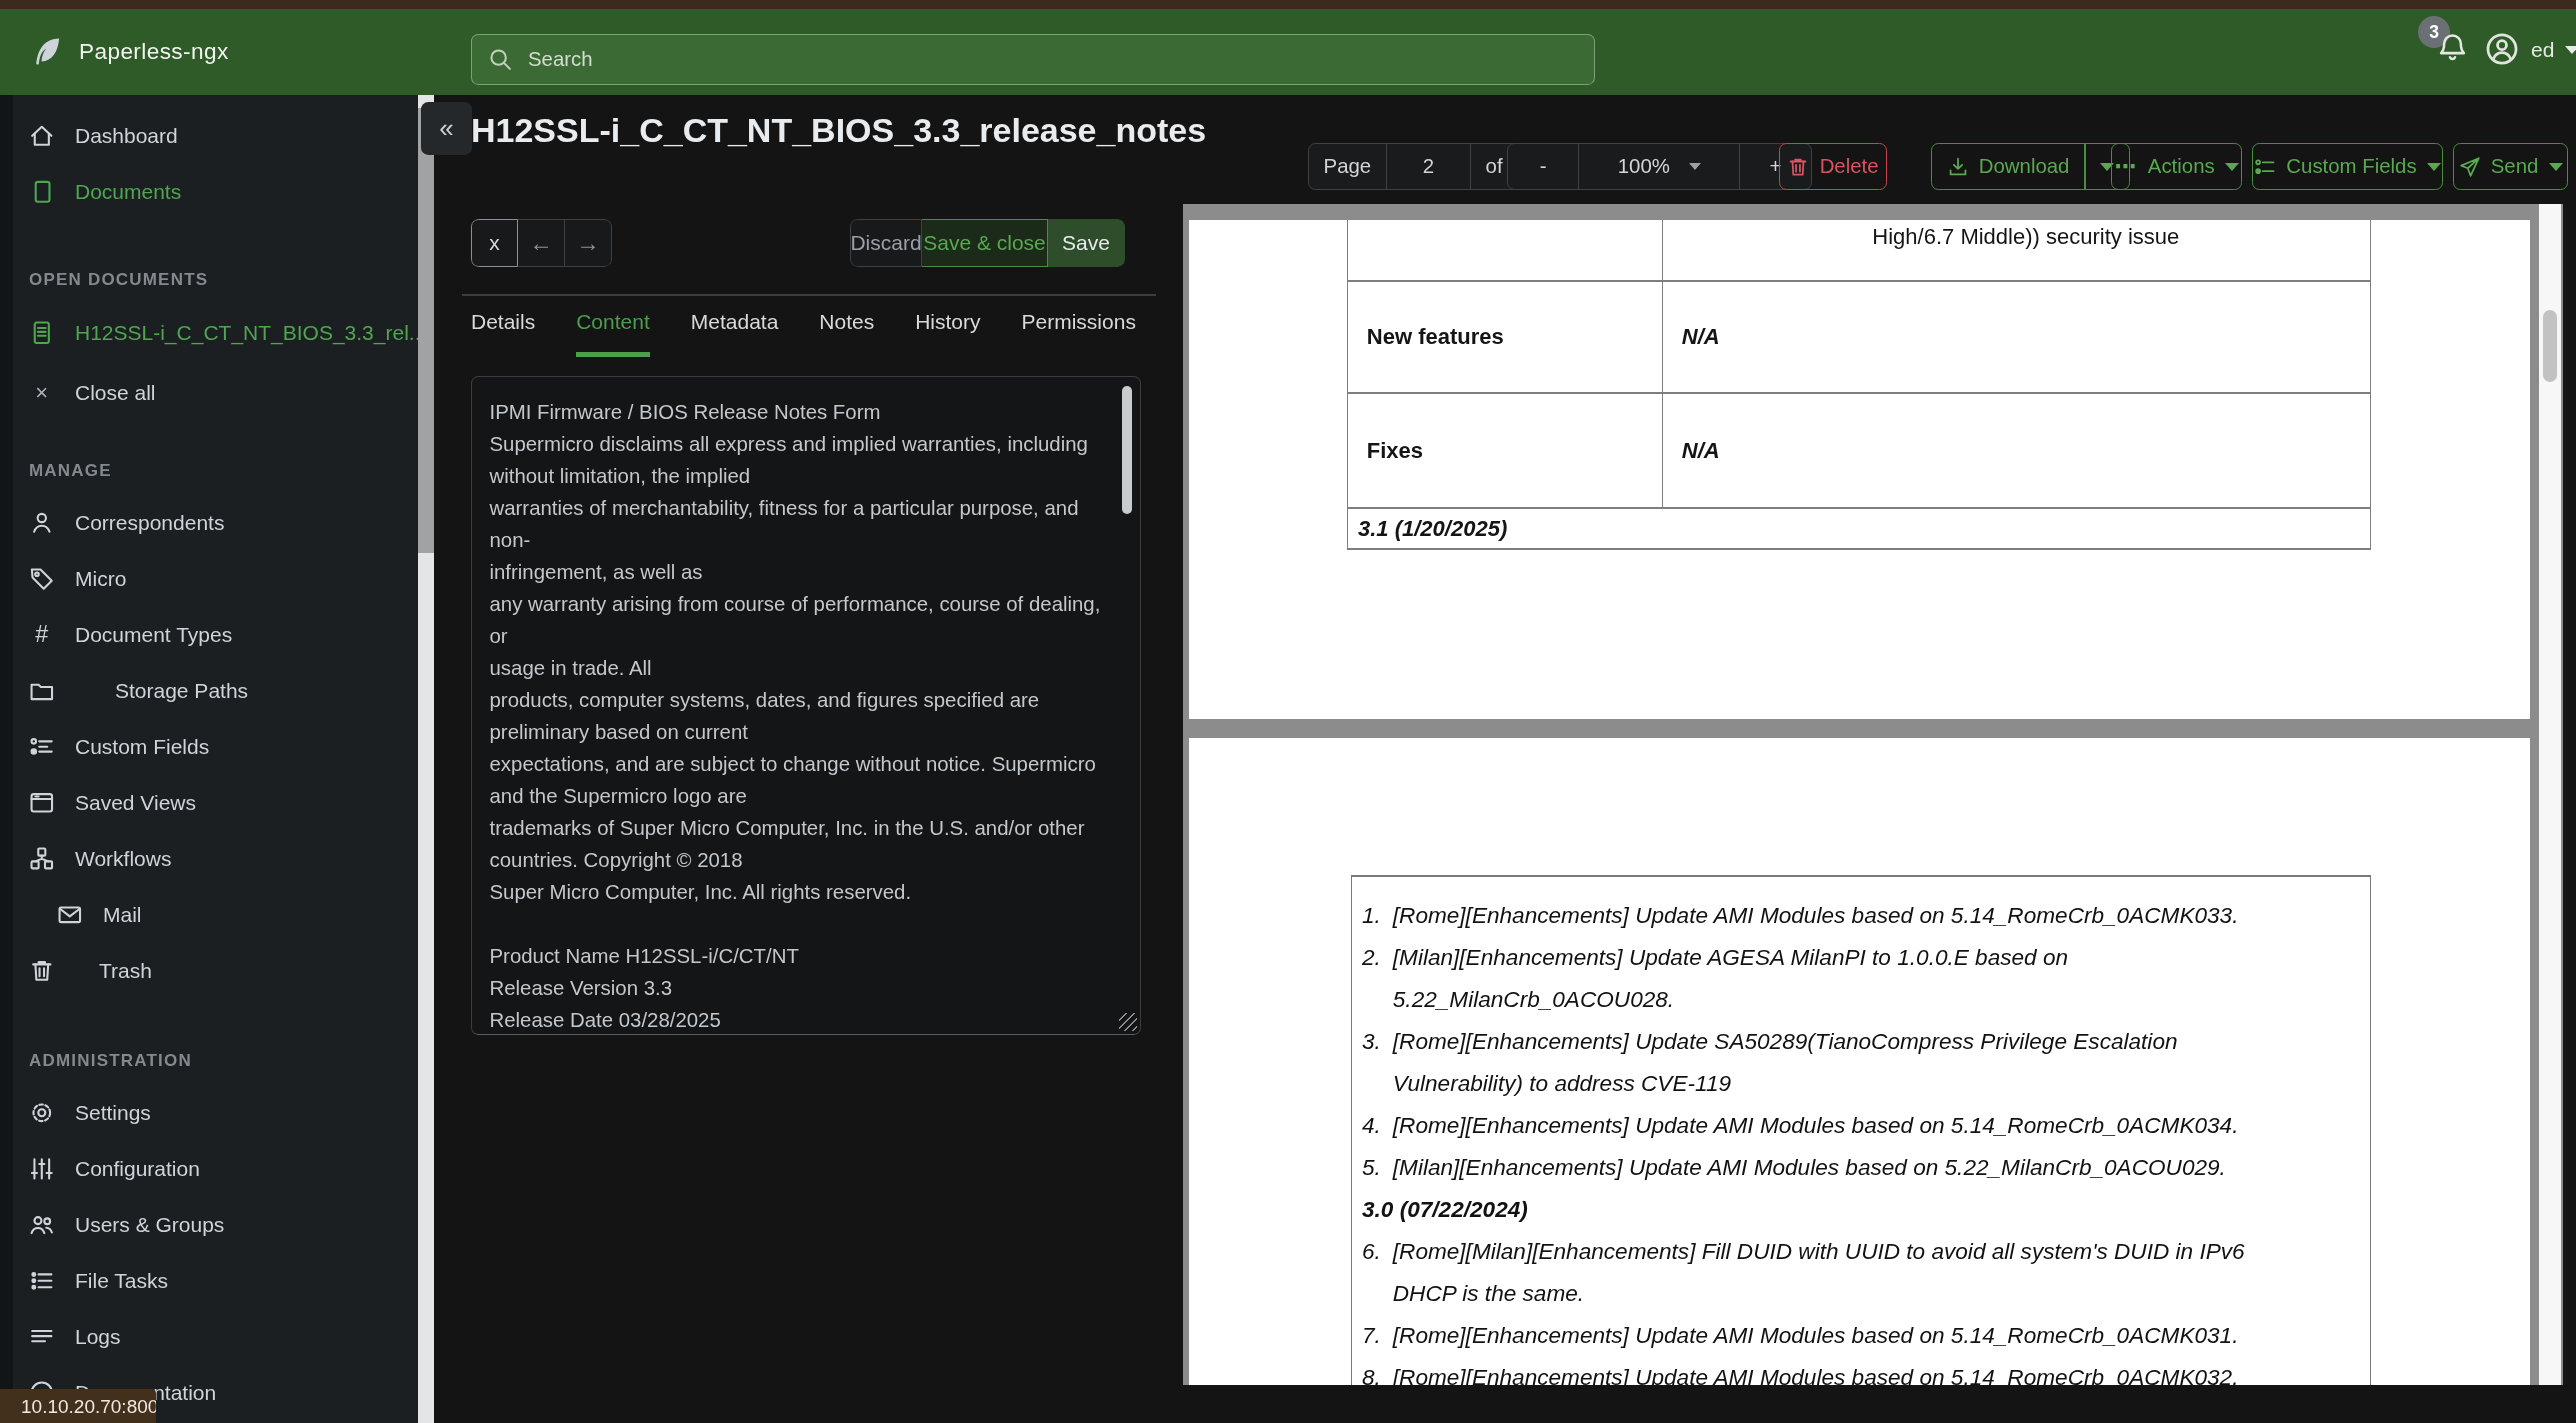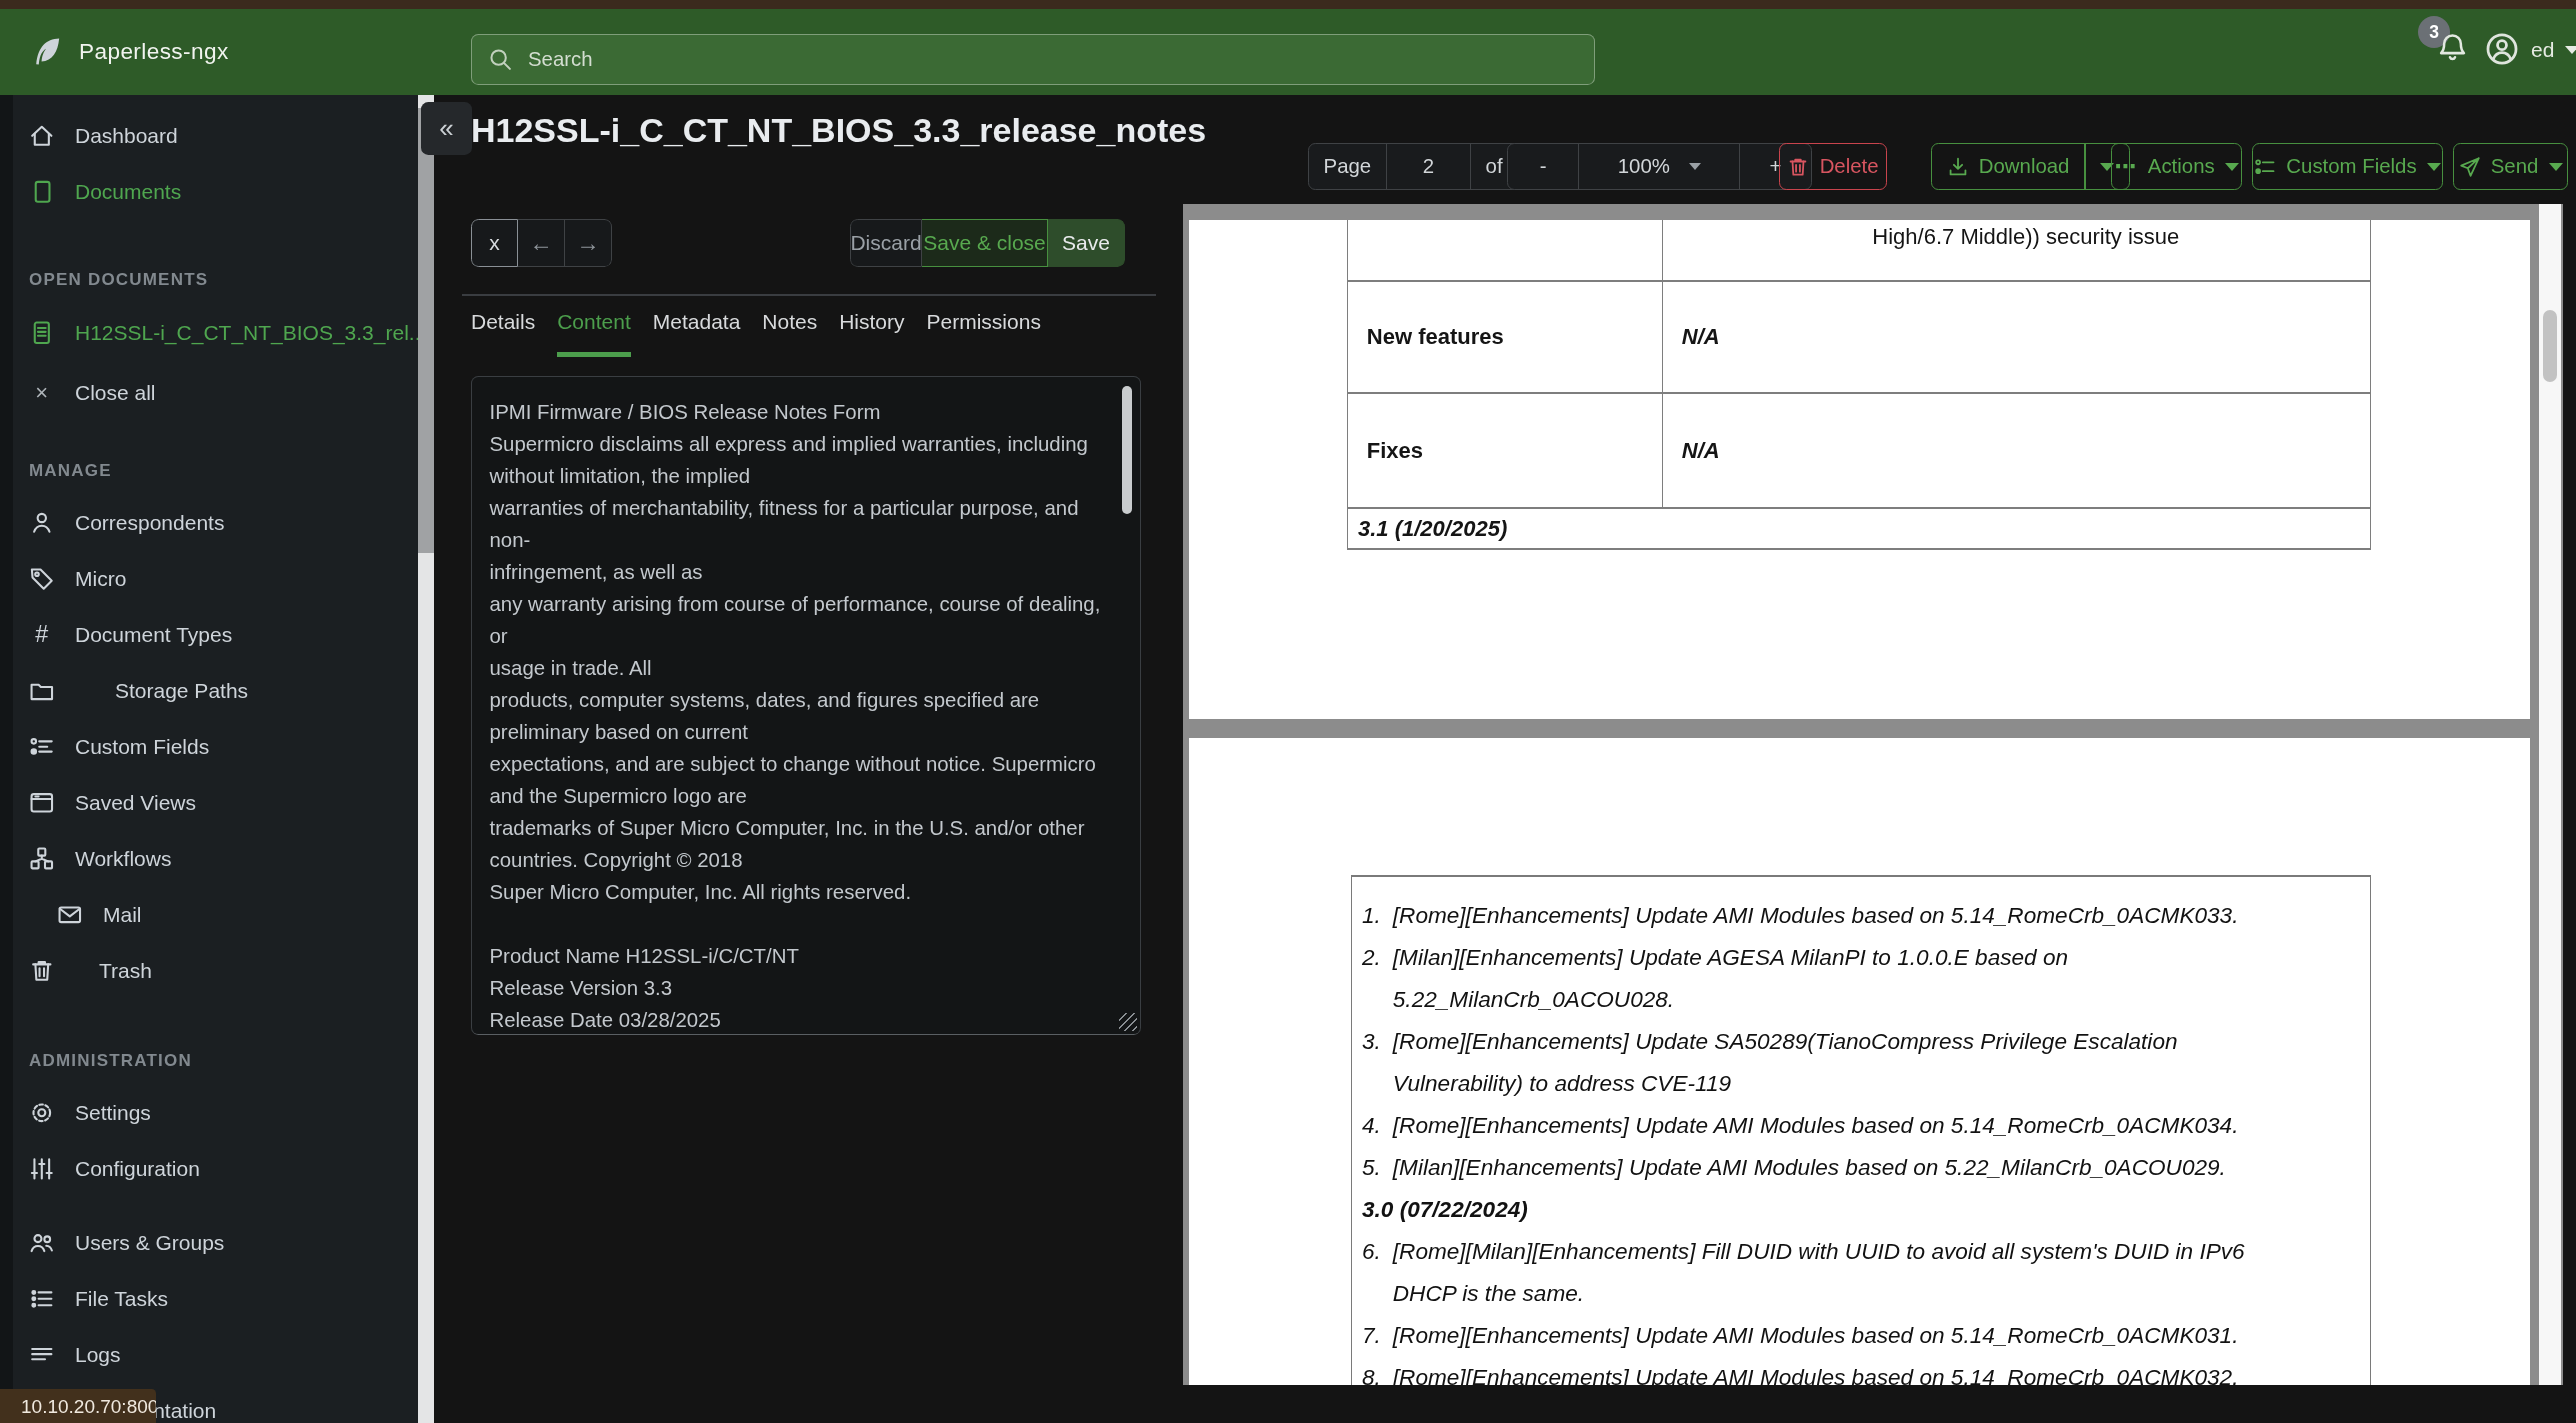--- a/index.html
+++ b/index.html
@@ -77,21 +77,21 @@
              border:1.5px solid #3f4245;background:#17191b;}
   .edit-cell + .edit-cell{border-left:none;}
   .cell-x{width:47px;border-color:#8a9096;color:#d6dade;border-radius:7.3px 0 0 7.3px;z-index:2;}
   .cell-arrow{width:47px;color:#8f959b;font-size:23.4px;}
   .cell-arrow:last-child{border-radius:0 7.3px 7.3px 0;}
   .cell-discard{width:72px;color:#9aa0a6;border-radius:7.3px 0 0 7.3px;}
   .cell-savec{width:126px;color:#58a94f;border:1.5px solid #47903f;background:#1c2a1a;}
   .cell-save{width:77px;color:#e8eaec;background:#2e4d2b;border:1.5px solid #2e4d2b;border-radius:0 7.3px 7.3px 0;}
 
   .pane-divider{left:462px;top:294px;width:694px;height:1.5px;background:#3a3d41;}
-  .tabs{left:471px;top:310px;display:flex;gap:22px;font-size:21px;color:#d8dadc;}
+  .tabs{left:471px;top:310px;display:flex;gap:41px;font-size:21px;color:#d8dadc;}
   .tab{padding-bottom:17.5px;cursor:pointer;}
   .tab.active{color:#4c9e4c;border-bottom:5.1px solid #4c9e4c;}
 
   
   .content-area{left:471px;top:376px;width:670px;height:659px;}
   .content-area textarea{width:100%;height:100%;box-sizing:border-box;background:#131516;color:#c3c8cd;
       border:1.5px solid #3a3e42;border-bottom-color:#5a5f63;border-radius:7.3px;resize:none;outline:none;
       font-family:"Liberation Sans","DejaVu Sans",sans-serif;font-size:20.4px;line-height:32px;
       padding:19px 29px 14.6px 17.5px;overflow:hidden;}
   .ta-thumb{left:1122px;top:386px;width:9.5px;height:128px;background:#c9ccce;border-radius:5.1px;z-index:3;}
@@ -272,21 +272,21 @@
         </svg>
       <span class="lbl">Settings</span>
     </div>
     <div class="nav-item" style="margin-top:18px;">
       <svg viewBox="0 0 16 16">
           <path d="M3.4 2 v12 M8 2 v12 M12.6 2 v12"></path>
           <path d="M1.8 10.6 h3.2 M6.4 5 h3.2 M11 10.6 h3.2"></path>
         </svg>
       <span class="lbl">Configuration</span>
     </div>
-    <div class="nav-item" style="margin-top:36px;">
+    <div class="nav-item" style="margin-top:18px;">
       <svg viewBox="0 0 16 16">
           <circle cx="5.6" cy="5.4" r="2.2"></circle>
           <path d="M1.6 13.2 c.7-2.2 2.2-3.2 4-3.2 s3.3 1 4 3.2"></path>
           <circle cx="11.4" cy="5.8" r="1.8"></circle>
           <path d="M10.8 9.9 c1.6.1 2.9 1 3.5 2.9"></path>
         </svg>
       <span class="lbl">Users &amp; Groups</span>
     </div>
     <div class="nav-item" style="margin-top:18px;">
       <svg viewBox="0 0 16 16">

